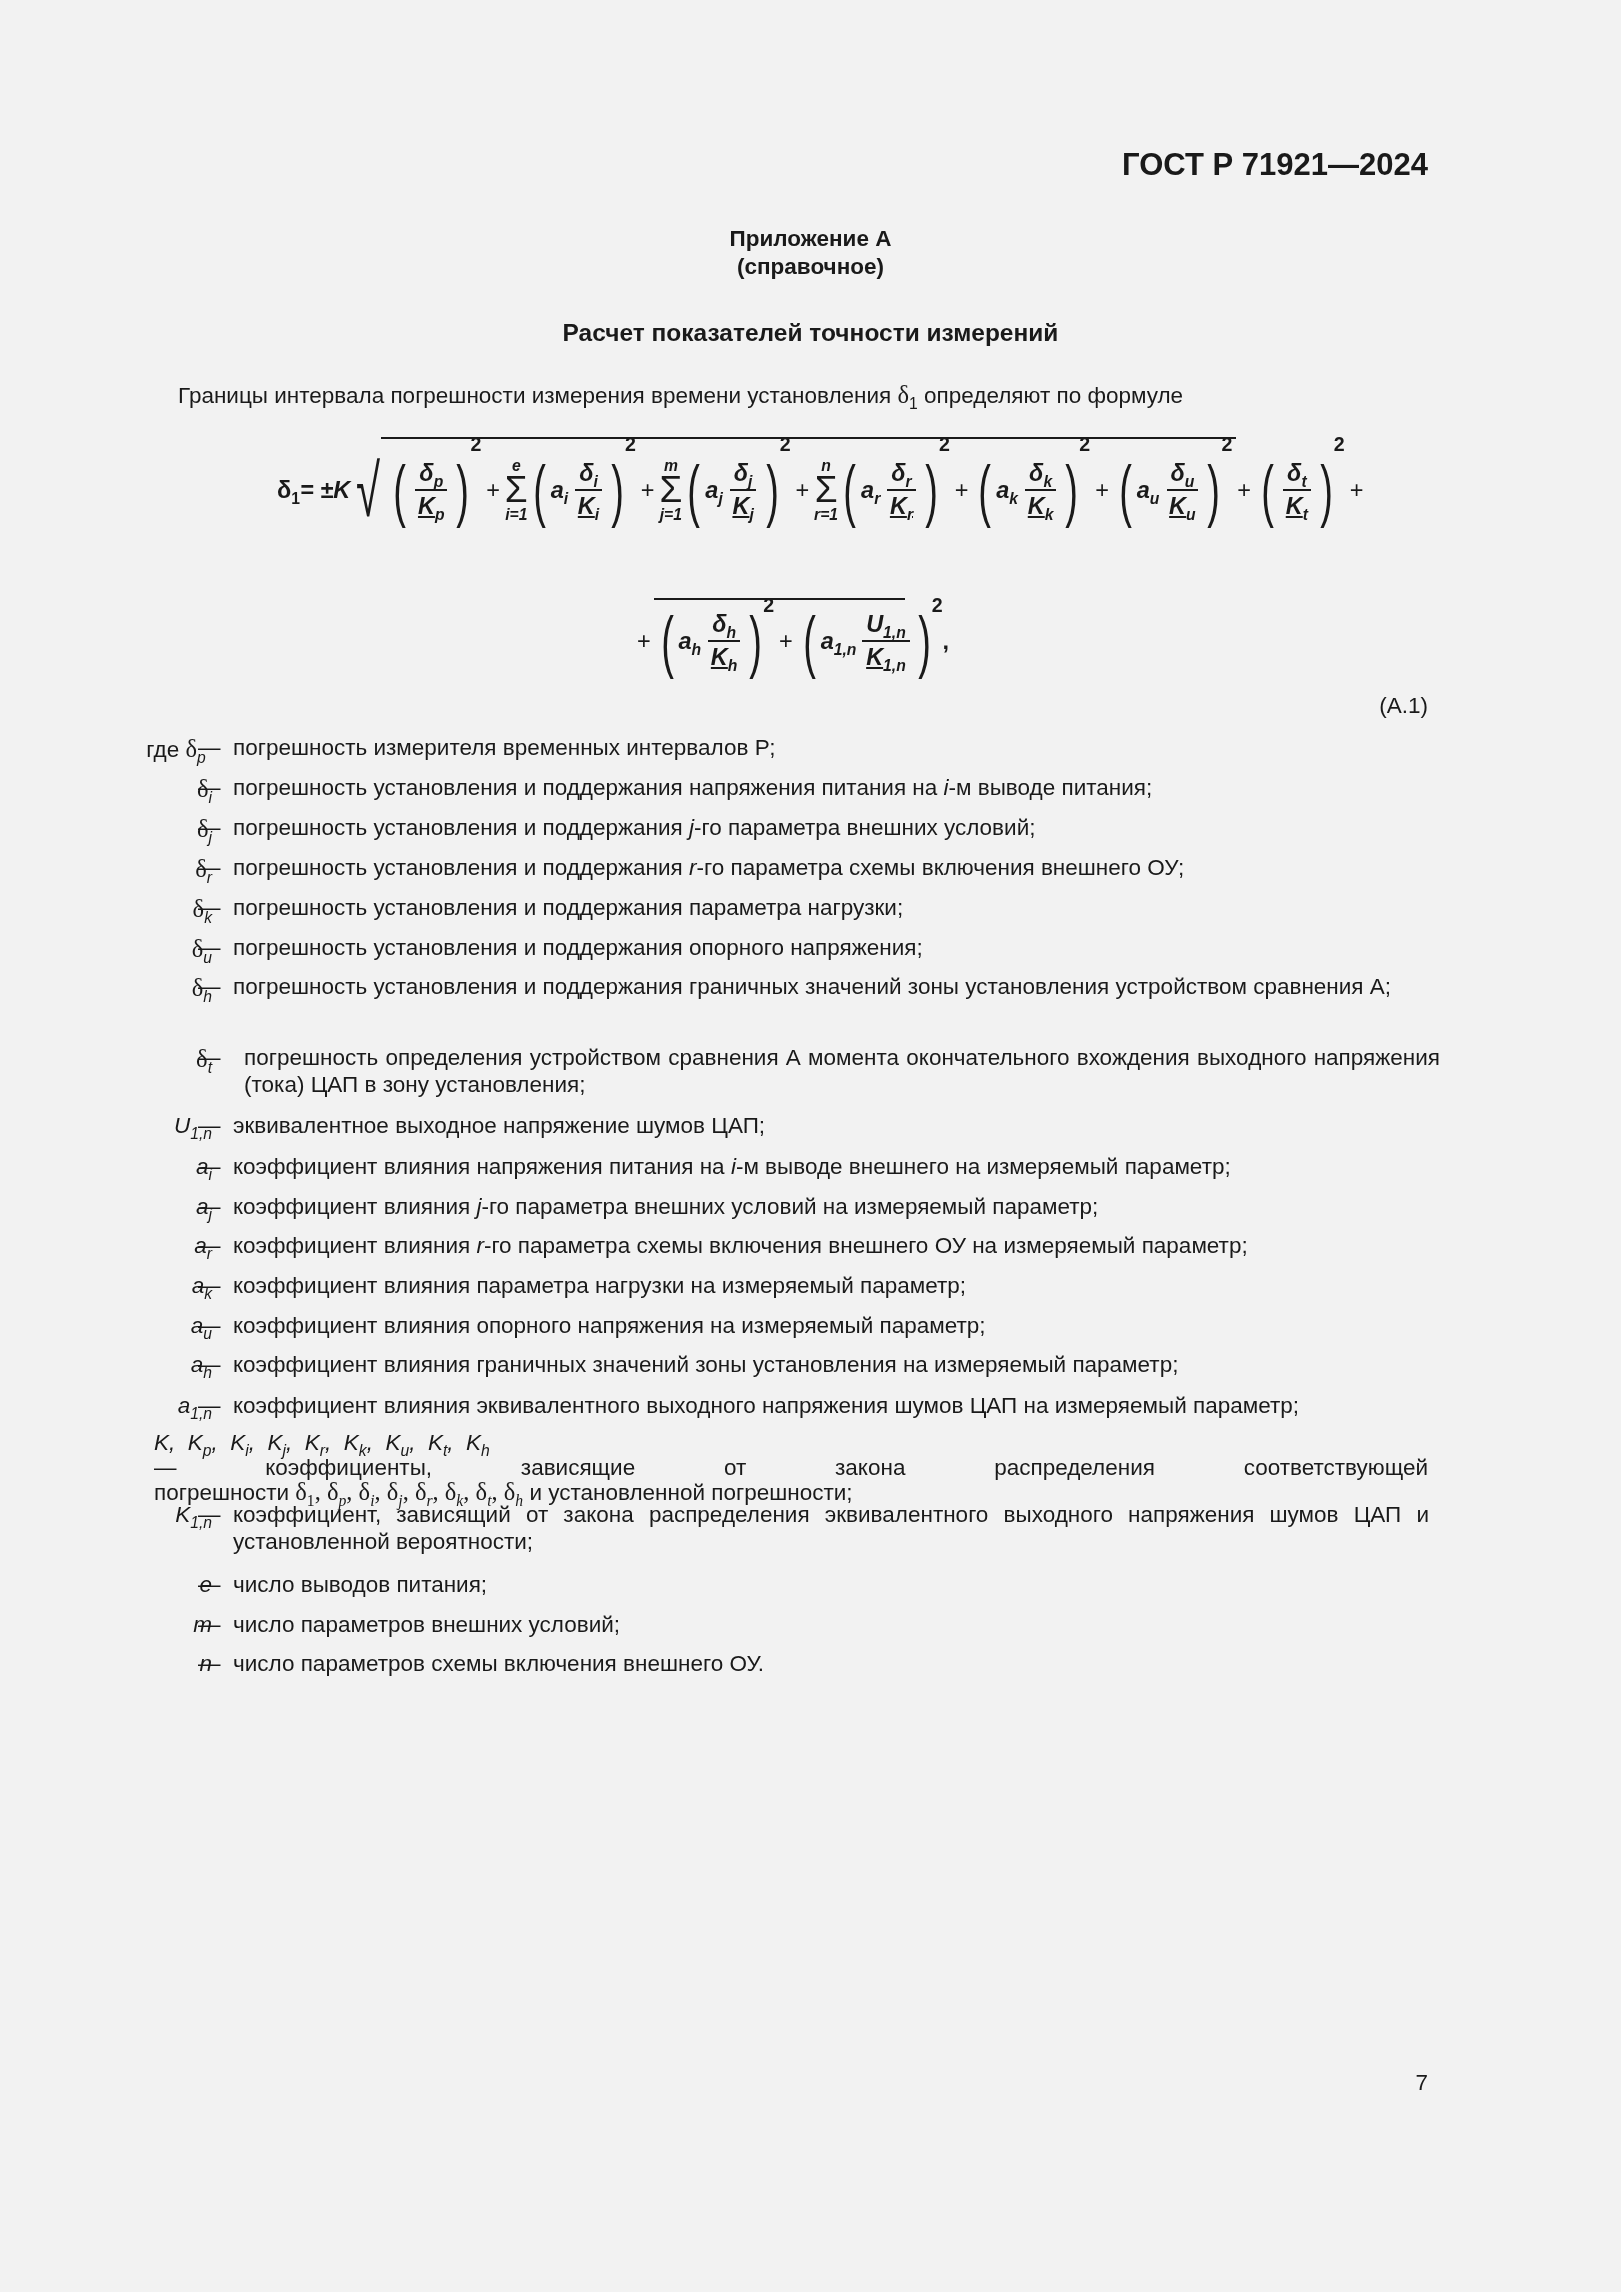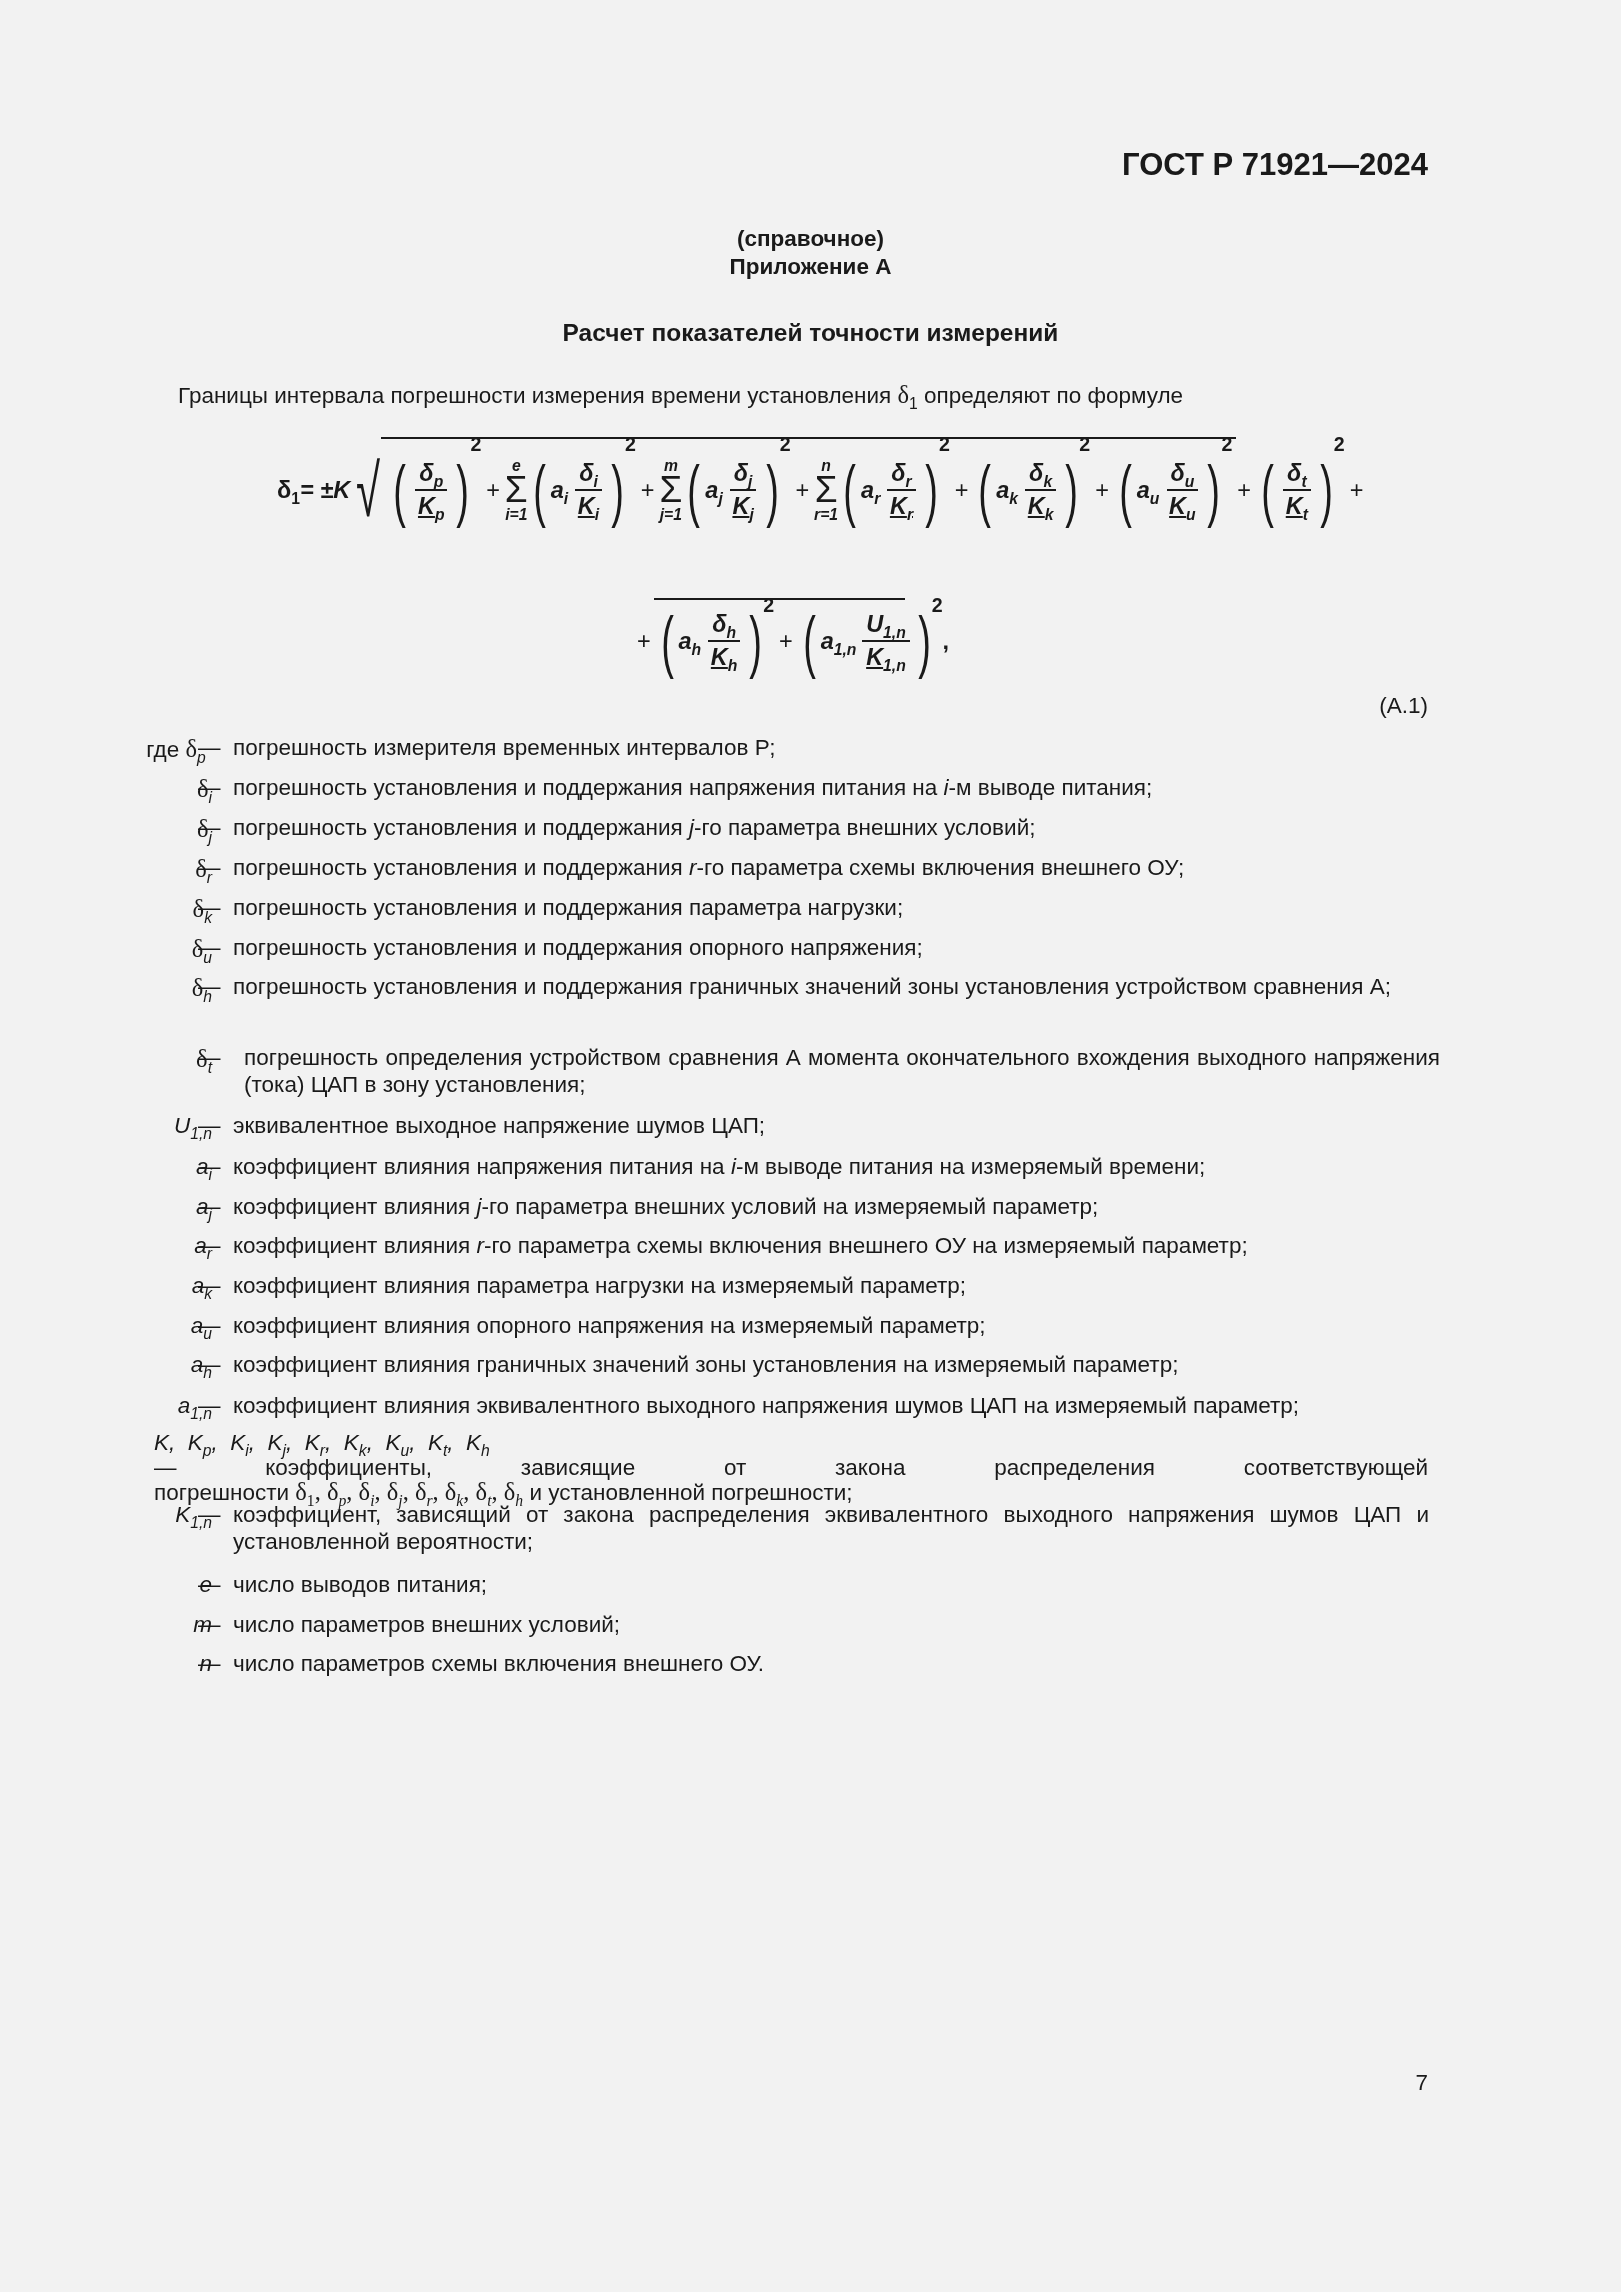--- a/index.html
+++ b/index.html
@@ -40,22 +40,22 @@
   .def .text.single { text-align: left; white-space: nowrap; }
   .kline { position: absolute; left: 154px; width: 1274px; line-height: 24.5px; font-size: 22.5px; text-align: justify; }
   .page-number { right: 193px; top: 2070px; font-size: 22.5px; }
 </style>
 </head>
 <body>
 
 <div class="abs doc-code">ГОСТ Р 71921—2024</div>
 
 <div class="abs appendix-title">
+  <div>Приложение А</div>
   <div>(справочное)</div>
-  <div>Приложение А</div>
 </div>
 
 <div class="abs section-title">Расчет показателей точности измерений</div>
 
 <div class="abs intro">
   <span>Границы интервала погрешности измерения времени установления</span>
   <span class="delta">δ</span><sub>1</sub>
   <span>определяют по формуле</span>
 </div>
 
@@ -220,21 +220,21 @@
     <span class="text" style="text-align-last:left;margin-left:11px;">погрешность определения устройством сравнения А момента окончательного вхождения выходного напряжения (тока) ЦАП в зону установления;</span>
   </div>
   <div class="def" style="top:378px;">
     <span class="sym"><span>U</span><sub><i>1,n</i></sub></span>
     <span class="dash">—</span>
     <span class="text single">эквивалентное выходное напряжение шумов ЦАП;</span>
   </div>
   <div class="def" style="top:419px;">
     <span class="sym"><span>a</span><sub><i>i</i></sub></span>
     <span class="dash">—</span>
-    <span class="text single"><span>коэффициент влияния напряжения питания на </span><i>i</i><span>-м выводе питания на измеряемый времени;</span></span>
+    <span class="text single"><span>коэффициент влияния напряжения питания на </span><i>i</i><span>-м выводе внешнего на измеряемый параметр;</span></span>
   </div>
   <div class="def" style="top:459px;">
     <span class="sym"><span>a</span><sub><i>j</i></sub></span>
     <span class="dash">—</span>
     <span class="text single"><span>коэффициент влияния </span><i>j</i><span>-го параметра внешних условий на измеряемый параметр;</span></span>
   </div>
   <div class="def" style="top:498px;">
     <span class="sym"><span>a</span><sub><i>r</i></sub></span>
     <span class="dash">—</span>
     <span class="text single"><span>коэффициент влияния </span><i>r</i><span>-го параметра схемы включения внешнего ОУ на измеряемый параметр;</span></span>

